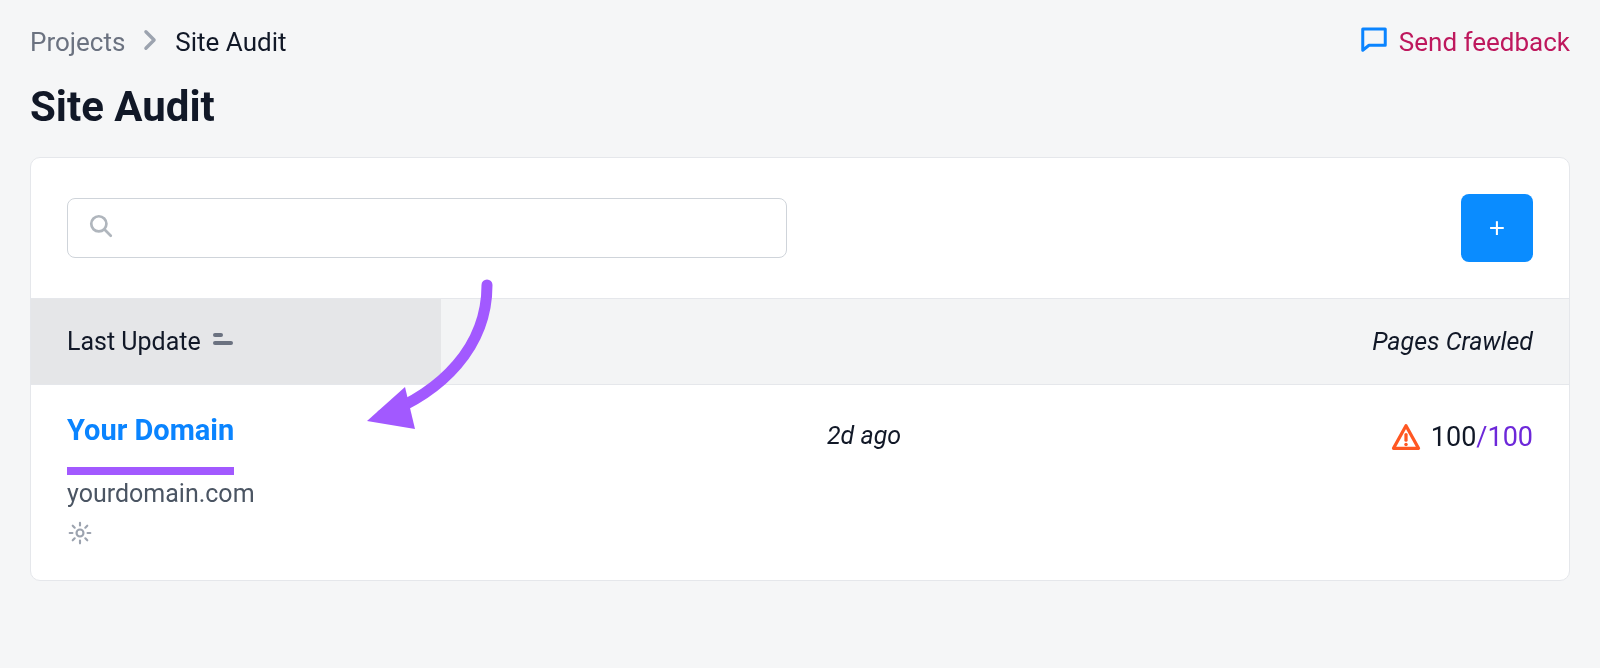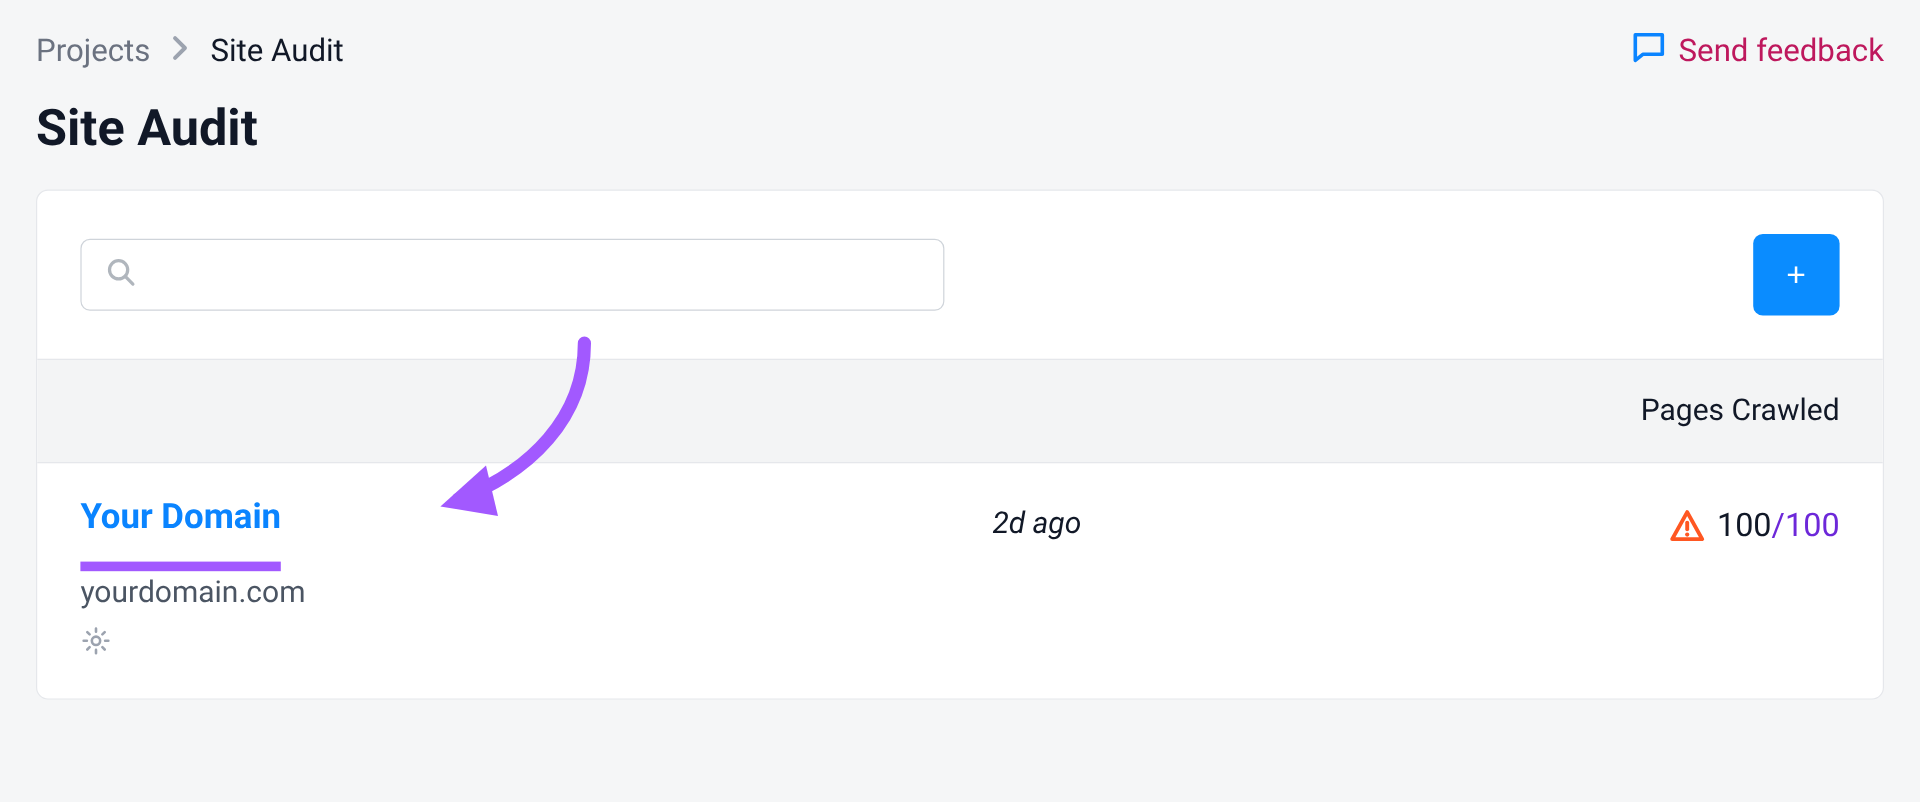--- a/index.html
+++ b/index.html
@@ -95,21 +95,21 @@
     .th {
       padding: 28px 36px;
       font-size: 25px;
       color: #111827;
       display: flex;
       align-items: center;
       gap: 12px;
     }
     .th-project { flex: 0 0 760px; }
     .th-update { flex: 0 0 410px; background: #e5e6e8; }
-    .th-pages { flex: 1; justify-content: flex-end; }
+    .th-pages { flex: 1; justify-content: flex-end; font-style: italic; }
     .table-row {
       display: flex;
       align-items: flex-start;
     }
     .td { padding: 28px 36px; font-size: 25px; }
     .td-project { flex: 0 0 760px; position: relative; }
     .td-update { flex: 0 0 410px; color: #111827; padding-top: 36px; font-style: italic; }
     .td-pages { flex: 1; display: flex; justify-content: flex-end; align-items: center; gap: 10px; padding-top: 36px; }
     .project-name {
       color: #0a84ff;
@@ -171,20 +171,29 @@
             <line x1="15.5" y1="15.5" x2="21" y2="21" stroke="#B0B6BD" stroke-width="2.5" stroke-linecap="round"></line>
           </svg>
       </span>
     </div>
     <button class="btn-primary">
       <span class="plus">+</span>
     </button>
   </div>
 
   <div class="table-header">
+    <div class="th th-update">
+      <span>Last Update</span>
+      <span class="sort-icon">
+        <svg width="22" height="18" viewBox="0 0 22 18">
+            <rect x="0" y="0" width="10" height="4" rx="2" fill="#6b7280"></rect>
+            <rect x="0" y="8" width="20" height="4" rx="2" fill="#6b7280"></rect>
+          </svg>
+      </span>
+    </div>
     <div class="th th-pages">Pages Crawled</div>
   </div>
 
   <div class="table-row">
     <div class="td td-project">
       <svg class="arrow-annotation" width="170" height="170" viewBox="0 0 170 170">
         <path d="M140 8 C 140 70, 95 115, 35 138" stroke="#a259ff" stroke-width="11" fill="none" stroke-linecap="round"></path>
         <path d="M20 144 L58 110 L68 152 Z" fill="#a259ff"></path>
       </svg>
       <a class="project-name">Your Domain</a>

